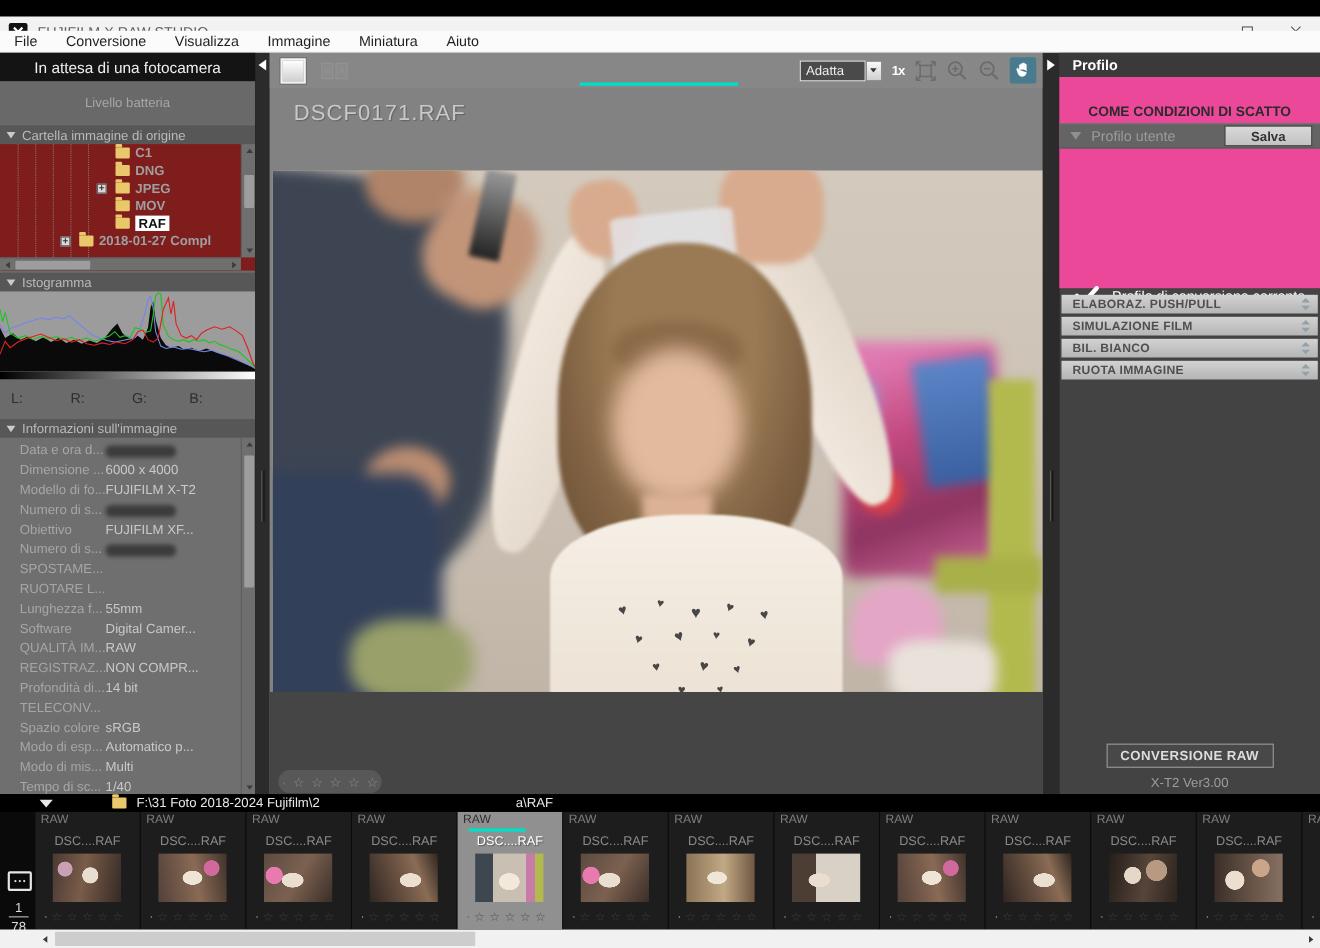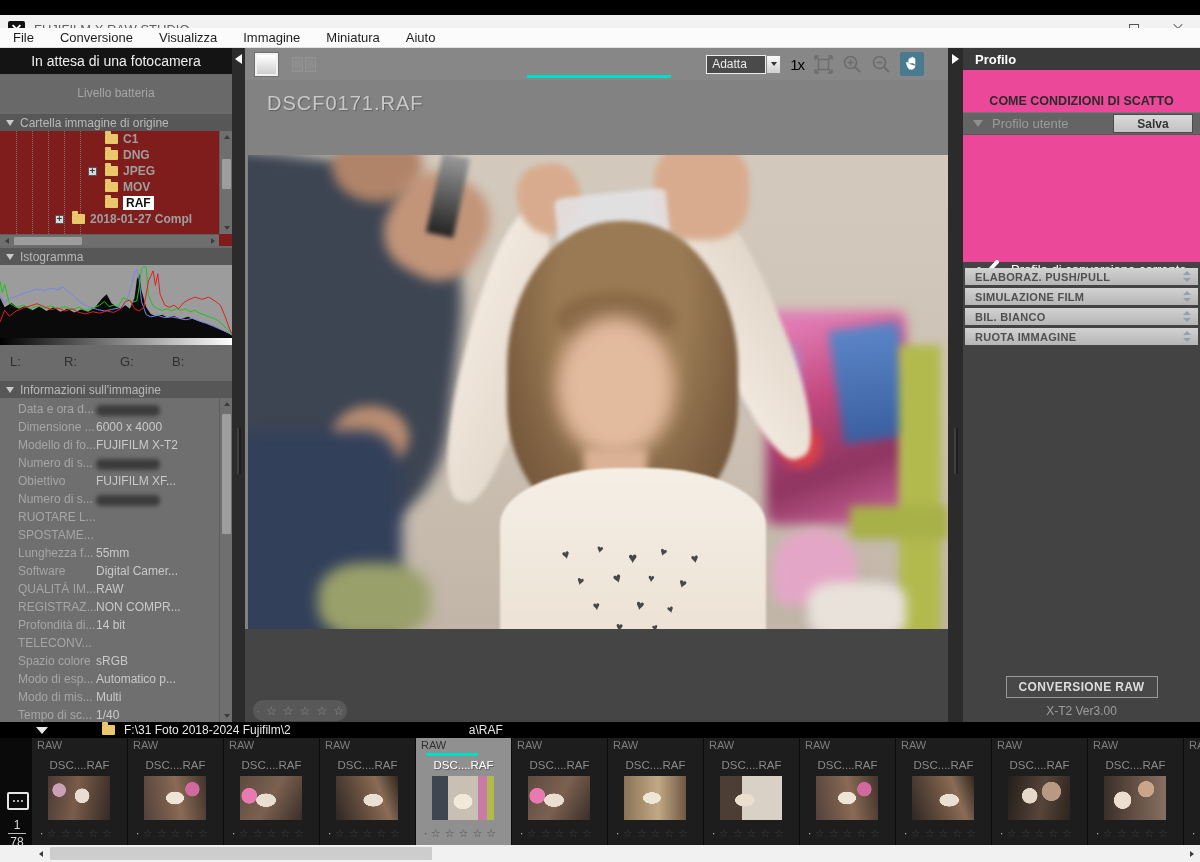--- a/index.html
+++ b/index.html
@@ -86,28 +86,28 @@
   
   .viewer { position:absolute; left:245px; top:0; width:703px; height:674px; background:#828282; overflow:hidden; }
   .vtoolbar { position:absolute; left:0; top:0; width:703px; height:32px; background:#878787;
               display:flex; align-items:center; }
   .tool-frame { width:23px; height:23px; margin-left:10px; background:linear-gradient(180deg,#ffffff,#cfcfcf);
                 border:2px solid #f2f2f2; box-shadow:0 0 0 1px #6f6f6f; }
   .tool-ba { display:flex; gap:2px; margin-left:14px; opacity:.55; }
   .ba-box { width:11px; height:15px; border:1px solid #9d9d9d; color:#9d9d9d; font-size:9px;
             display:flex; align-items:center; justify-content:center; background:#8f8f8f; }
   .progress-teal { position:absolute; left:282px; top:27px; width:144px; height:3px; background:#00dfc6; }
-  .vt-right { margin-left:auto; display:flex; align-items:center; gap:9px; margin-right:24px; }
+  .vt-right { margin-left:auto; display:flex; align-items:center; gap:9px; margin-right:6px; }
   .zoom-select { display:flex; }
   .zoom-sel-box { width:60px; height:19px; background:#4a4a4a; border:1px solid #ececec;
                   color:#ececec; font-size:12px; padding-left:5px; display:flex; align-items:center; }
   .zoom-sel-arrow { width:15px; height:19px; background:linear-gradient(#fafafa,#cfcfcf); border:1px solid #8a8a8a;
                     display:flex; align-items:center; justify-content:center; }
   .zoom-sel-arrow:before { content:""; border-left:3px solid transparent; border-right:3px solid transparent; border-top:4px solid #333; }
-  .one-x { font-size:15px; color:#000000; font-weight:normal; letter-spacing:-1px; }
+  .one-x { font-size:12px; color:#ffffff; font-weight:bold; letter-spacing:-1px; }
   .vt-icon { width:20px; height:20px; display:flex; align-items:center; justify-content:center; }
   .vt-icon svg { display:block; }
   .hand-btn { width:24px; height:24px; background:#497b8e; border-radius:2px;
               display:flex; align-items:center; justify-content:center; }
   .vname { position:absolute; left:22px; top:44px; font-size:20px; color:#c8c8c8; letter-spacing:1px;
            text-shadow:1px 1px 1px rgba(0,0,0,.25); }
   .photo-dark { position:absolute; left:0; top:581px; width:703px; height:93px; background:#454545; }
   .star-pill { position:absolute; left:8px; top:652px; width:94px; height:21px; background:#585858;
                border-radius:11px; display:flex; align-items:center; justify-content:center; gap:6px;
                font-size:12px; color:#8d8d8d; }
@@ -370,25 +370,25 @@
             </div>
             <div class="info-row">
               <span class="info-label">Obiettivo</span>
               <span class="info-value">FUJIFILM XF...</span>
             </div>
             <div class="info-row">
               <span class="info-label">Numero di s...</span>
               <span class="redacted"></span>
             </div>
             <div class="info-row">
+              <span class="info-label">SPOSTAME...</span>
+              <span class="info-value"></span>
+            </div>
+            <div class="info-row">
               <span class="info-label">RUOTARE L...</span>
-              <span class="info-value"></span>
-            </div>
-            <div class="info-row">
-              <span class="info-label">SPOSTAME...</span>
               <span class="info-value"></span>
             </div>
             <div class="info-row">
               <span class="info-label">Lunghezza f...</span>
               <span class="info-value">55mm</span>
             </div>
             <div class="info-row">
               <span class="info-label">Software</span>
               <span class="info-value">Digital Camer...</span>
             </div>

